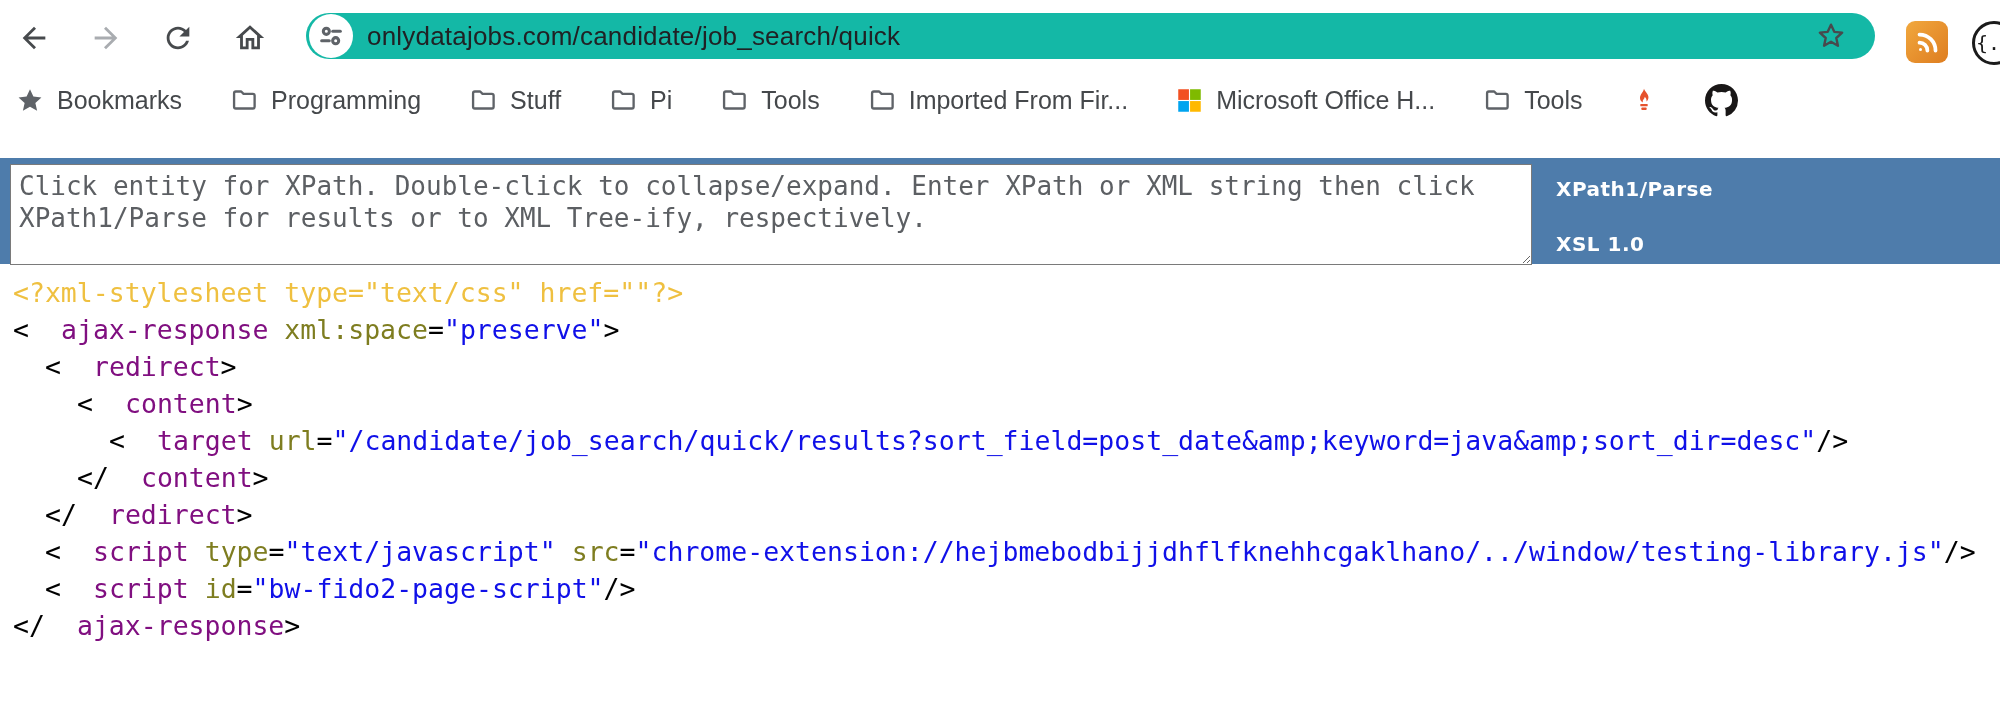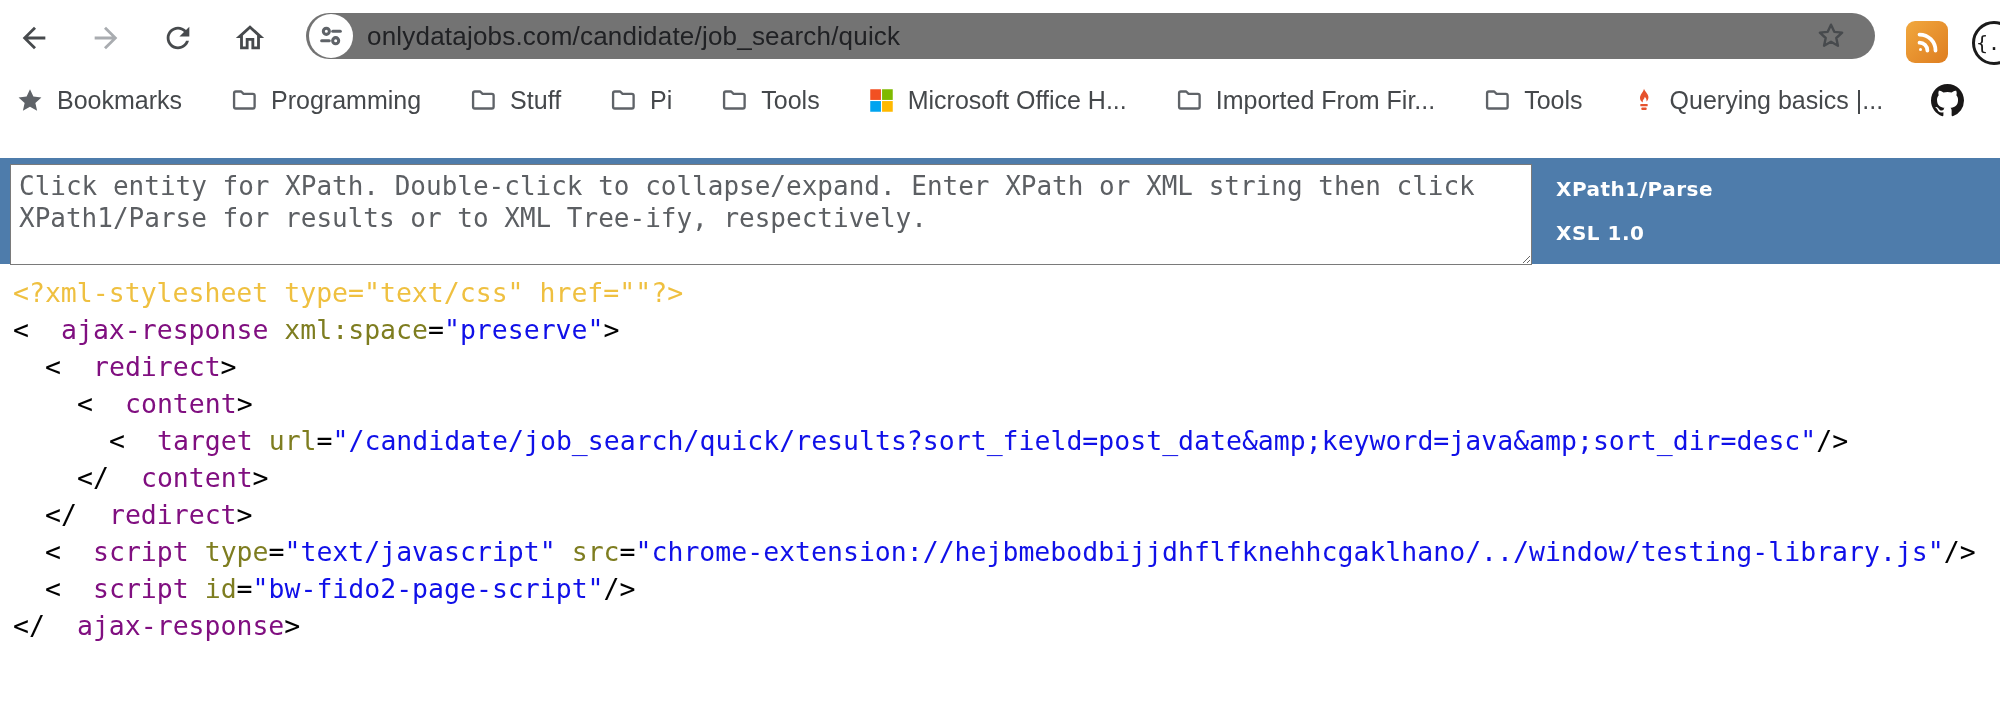--- a/index.html
+++ b/index.html
@@ -7,21 +7,21 @@
               font-family: "Liberation Sans", sans-serif; position: relative; }
 
   
   .toolbar { position: absolute; top: 0; left: 0; width: 2000px; height: 75px;
              background: #fff; display: flex; align-items: center; }
   .navbtns { display: flex; align-items: center; padding-left: 12px; gap: 28px; }
   .navbtn { width: 44px; height: 44px; border-radius: 50%; display: flex;
             align-items: center; justify-content: center; cursor: pointer; flex: none; }
   .navbtn svg { width: 34px; height: 34px; }
   .urlbar { position: absolute; left: 306px; top: 13px; width: 1569px; height: 46px;
-            background: #737373; border-radius: 23px; display: flex; align-items: center; }
+            background: #14b8a6; border-radius: 23px; display: flex; align-items: center; }
   .tune-circle { width: 44px; height: 44px; margin-left: 3px; border-radius: 50%;
                  background: #fff; display: flex; align-items: center; justify-content: center; flex: none; }
   .url-text { margin-left: 14px; font-size: 26px; color: #202124; letter-spacing: 0.2px;
               white-space: nowrap; overflow: hidden; flex: 1; }
   .star-btn { margin-right: 28px; flex: none; display: flex; align-items: center; }
   .ext-rss { position: absolute; left: 1906px; top: 21px; width: 42px; height: 42px;
              border-radius: 9px; background: linear-gradient(135deg, #f1a83e, #de7d20);
              display: flex; align-items: center; justify-content: center; }
   .ext-brace { position: absolute; left: 1972px; top: 21px; width: 44px; height: 44px;
                border-radius: 50%; border: 3px solid #1b1b1b; background: #fff;
@@ -40,21 +40,21 @@
              background: var(--panel-bg, #4e7cab); }
   .xml-input { position: absolute; left: 10px; top: 6px; width: 1522px; height: 101px;
                border: 1px solid #7a7a7a; background: #fff; resize: both;
                font-family: "DejaVu Sans Mono", monospace; font-size: 26px; line-height: 32px;
                padding: 5px 8px; color: #333; outline: none; }
   .xml-input::placeholder { color: #5c5f63; opacity: 1; }
   .plink { position: absolute; left: 1556px; color: #fff; font-weight: bold;
            font-family: "DejaVu Sans", "Liberation Sans", sans-serif; font-size: 20px;
            letter-spacing: 0.5px; cursor: pointer; white-space: nowrap; }
   .plink1 { top: 19px; }
-  .plink2 { top: 63px; }
+  .plink2 { top: 74px; }
 
   
   .xml { position: absolute; top: 268px; left: 0; width: 2000px;
          font-family: "DejaVu Sans Mono", monospace; font-size: 26.5px; line-height: 37px;
          padding: 6px 0 0 13px; white-space: pre; }
   .xline { white-space: pre; }
   .tk-p  { color: var(--c-punc, #000); }
   .tk-t  { color: var(--c-tag, #800f80); font-weight: normal; cursor: pointer; margin-left: 32px; }
   .tk-a  { color: var(--c-attr, #7e7d20); }
   .tk-v  { color: var(--c-val, #1010e8); }
@@ -150,54 +150,53 @@
     <div class="bm">
       <span class="bm-ic">
         <svg width="28" height="28" viewBox="0 0 24 24" fill="none" stroke="#5f6368" stroke-width="2" stroke-linejoin="round">
           <path d="M3.5 6.2c0-.9.6-1.5 1.5-1.5h4.6l2 2h8c.9 0 1.5.6 1.5 1.5v9.6c0 .9-.6 1.5-1.5 1.5H5c-.9 0-1.5-.6-1.5-1.5z"></path>
         </svg>
       </span>
       <span class="bm-lb">Tools</span>
     </div>
     <div class="bm">
       <span class="bm-ic">
+        <svg width="28" height="28" viewBox="0 0 24 24" fill="none" stroke="#5f6368" stroke-width="2" stroke-linejoin="round">
+          <path d="M3.5 6.2c0-.9.6-1.5 1.5-1.5h4.6l2 2h8c.9 0 1.5.6 1.5 1.5v9.6c0 .9-.6 1.5-1.5 1.5H5c-.9 0-1.5-.6-1.5-1.5z"></path>
+        </svg>
+      </span>
+      <span class="bm-lb">Imported From Fir...</span>
+    </div>
+    <div class="bm">
+      <span class="bm-ic">
         <svg width="27" height="27" viewBox="0 0 24 24">
           <rect x="2" y="2" width="9.5" height="9.5" fill="#f25022"></rect>
           <rect x="12.5" y="2" width="9.5" height="9.5" fill="#7fba00"></rect>
           <rect x="2" y="12.5" width="9.5" height="9.5" fill="#00a4ef"></rect>
           <rect x="12.5" y="12.5" width="9.5" height="9.5" fill="#ffb900"></rect>
         </svg>
       </span>
       <span class="bm-lb">Microsoft Office H...</span>
     </div>
     <div class="bm">
       <span class="bm-ic">
         <svg width="28" height="28" viewBox="0 0 24 24" fill="none" stroke="#5f6368" stroke-width="2" stroke-linejoin="round">
           <path d="M3.5 6.2c0-.9.6-1.5 1.5-1.5h4.6l2 2h8c.9 0 1.5.6 1.5 1.5v9.6c0 .9-.6 1.5-1.5 1.5H5c-.9 0-1.5-.6-1.5-1.5z"></path>
         </svg>
       </span>
-      <span class="bm-lb">Imported From Fir...</span>
-    </div>
-    <div class="bm">
-      <span class="bm-ic">
-        <svg width="28" height="28" viewBox="0 0 24 24" fill="none" stroke="#5f6368" stroke-width="2" stroke-linejoin="round">
-          <path d="M3.5 6.2c0-.9.6-1.5 1.5-1.5h4.6l2 2h8c.9 0 1.5.6 1.5 1.5v9.6c0 .9-.6 1.5-1.5 1.5H5c-.9 0-1.5-.6-1.5-1.5z"></path>
-        </svg>
-      </span>
       <span class="bm-lb">Tools</span>
     </div>
     <div class="bm">
       <span class="bm-ic">
         <svg width="26" height="26" viewBox="0 0 24 24" fill="#e6522c">
           <path d="M12 1.5c1.1 3.1 4.1 4.6 4.1 8 0 1.6-.7 3-1.8 3.9.2-1.7-.4-3.2-1.7-4.3.3 2.1-2.6 2.9-1.5 5.1-1.6-.6-2.8-2.2-2.8-4.1 0-3.4 2.7-4.7 3.7-8.6z"></path>
           <rect x="8.6" y="15.6" width="6.8" height="2.2" rx="0.6"></rect>
           <rect x="9.6" y="19" width="4.8" height="2.2" rx="0.6"></rect>
         </svg>
       </span>
-      <span class="bm-lb">Querying basics |...</span>
     </div>
     <div class="bm">
       <span class="bm-ic">
         <svg width="33" height="33" viewBox="0 0 16 16" fill="#191717">
           <path d="M8 0C3.58 0 0 3.58 0 8c0 3.54 2.29 6.53 5.47 7.59.4.07.55-.17.55-.38 0-.19-.01-.82-.01-1.49-2.01.37-2.53-.49-2.69-.94-.09-.23-.48-.94-.82-1.13-.28-.15-.68-.52-.01-.53.63-.01 1.08.58 1.23.82.72 1.21 1.87.87 2.33.66.07-.52.28-.87.51-1.07-1.78-.2-3.64-.89-3.64-3.95 0-.87.31-1.59.82-2.15-.08-.2-.36-1.02.08-2.12 0 0 .67-.21 2.2.82.64-.18 1.32-.27 2-.27s1.36.09 2 .27c1.53-1.04 2.2-.82 2.2-.82.44 1.1.16 1.92.08 2.12.51.56.82 1.27.82 2.15 0 3.07-1.87 3.75-3.65 3.95.29.25.54.73.54 1.48 0 1.07-.01 1.93-.01 2.2 0 .21.15.46.55.38A8.01 8.01 0 0 0 16 8c0-4.42-3.58-8-8-8z"></path>
         </svg>
       </span>
     </div>
   </div>
 

